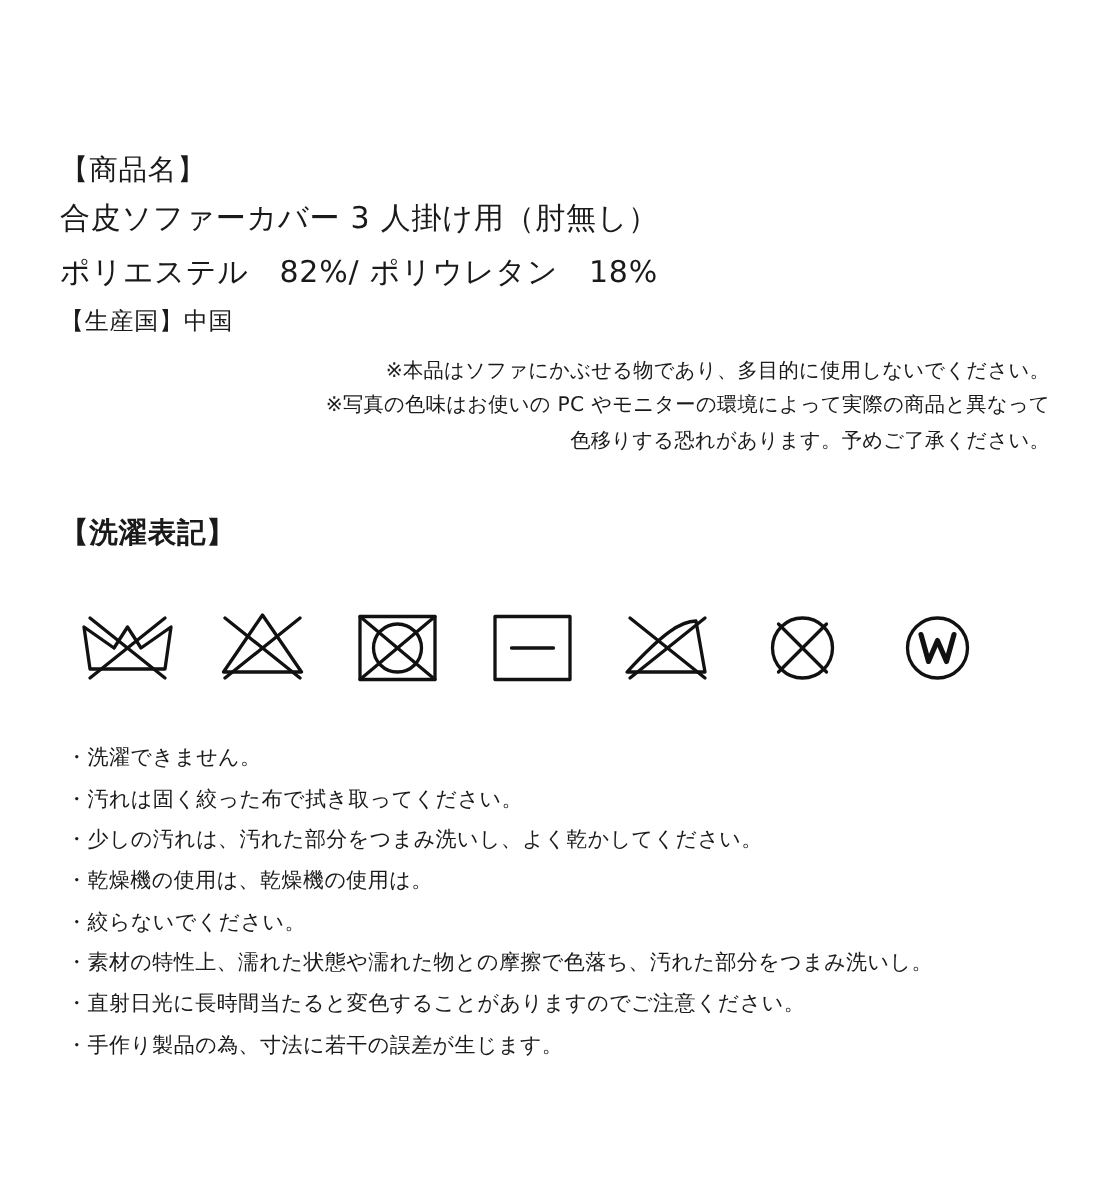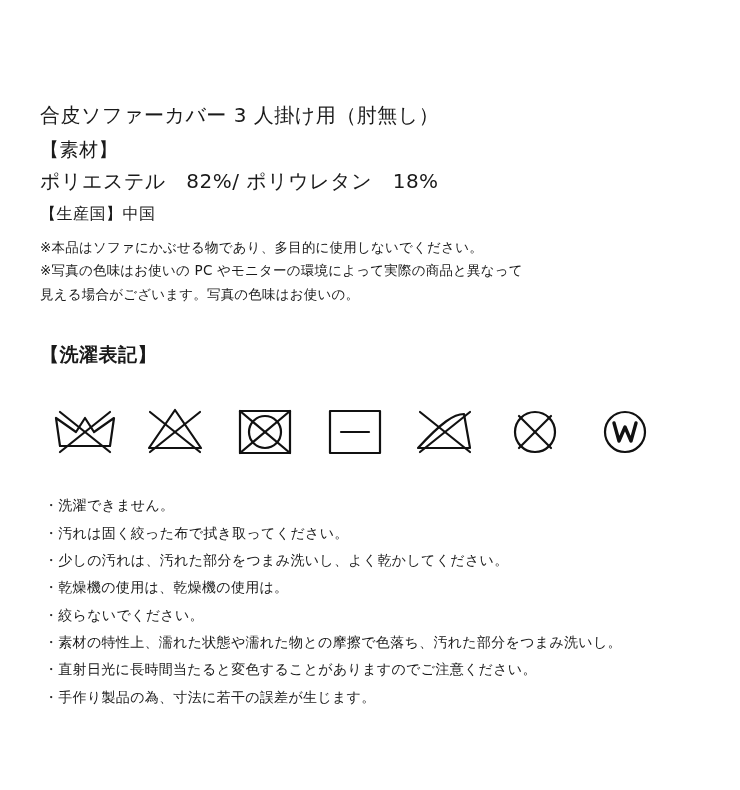--- a/index.html
+++ b/index.html
@@ -46,20 +46,21 @@
     font-size: 13.5px;
     line-height: 1.75;
     letter-spacing: 0.2px;
     margin: 0;
     font-weight: 400;
     color: #1a1a1a;
   }
   .notes-block {
     margin-top: 10px;
     margin-bottom: 0;
+    text-align: right;
   }
   .wash-heading {
     font-size: 19px;
     letter-spacing: 0.5px;
     margin: 36px 0 0 0;
     font-weight: 700;
   }
   .symbols {
     margin: 28px 0 0 0;
     display: flex;
@@ -88,31 +89,31 @@
     letter-spacing: 0.3px;
     margin: 0;
     font-weight: 400;
   }
 </style>
 </head>
 <body>
 
 <div class="page">
 
+  <div class="heading">【商品名】</div>
   <div class="value">合皮ソファーカバー 3 人掛け用（肘無し）</div>
 
-  <div class="heading">【素材】</div>
   <div class="value">ポリエステル　82%/ ポリウレタン　18%</div>
 
   <div class="heading-inline">【生産国】中国</div>
 
   <div class="notes-block">
     <p class="note">※本品はソファにかぶせる物であり、多目的に使用しないでください。</p>
     <p class="note">※写真の色味はお使いの PC やモニターの環境によって実際の商品と異なって</p>
-    <p class="note">見える場合がございます。写真の色味はお使いの。</p>
+    <p class="note">色移りする恐れがあります。予めご了承ください。</p>
   </div>
 
   <div class="wash-heading">【洗濯表記】</div>
 
   <div class="symbols">
 
     <div class="symbol">
       <svg viewBox="0 0 74 62" fill="none" stroke="#111" stroke-width="2.2" stroke-linecap="round" stroke-linejoin="round">
         <path d="M8 22 L12 50 L62 50 L66 22 L46 36 L37 22 L28 36 Z"></path>
         <line x1="12" y1="16" x2="62" y2="56"></line>

